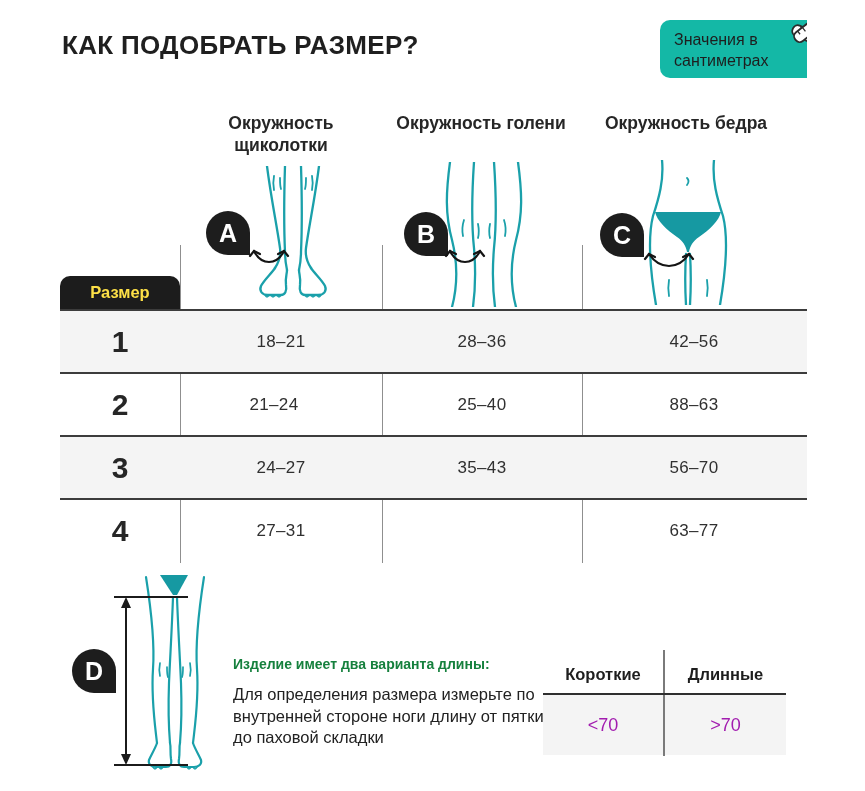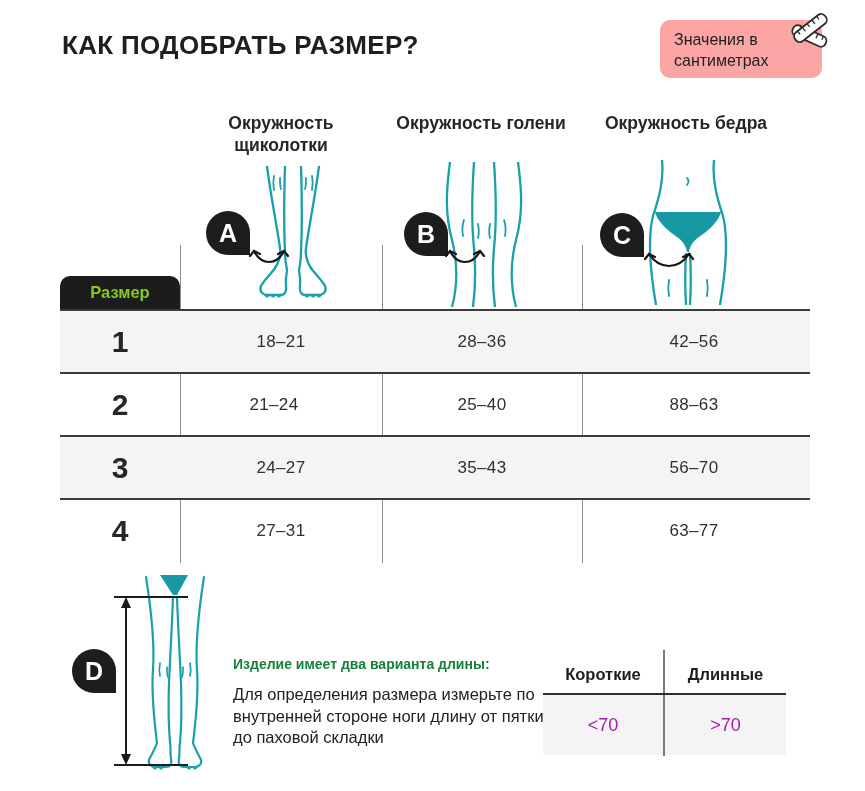--- a/index.html
+++ b/index.html
@@ -1,33 +1,33 @@
 <!DOCTYPE html>
 <html><head>
 <meta charset="utf-8">
 <style>
   html,body{margin:0;padding:0;background:#ffffff;}
   .page{
     position:relative;width:807px;height:791px;background:#ffffff;overflow:hidden;
-    font-family:"Liberation Sans", sans-serif;color:#222;padding-left:36px;
+    font-family:"Liberation Sans", sans-serif;color:#222;
   }
   .abs{position:absolute;}
   .page-title{font-size:26px;font-weight:bold;letter-spacing:.3px;color:#1f1f1f;white-space:nowrap;}
-  .units-badge{background:#fca5a5;border-radius:10px;}
+  .units-badge{background:#14b8a6;border-radius:10px;}
   .units-text{padding:9px 14px;font-size:16px;line-height:21px;color:#1e1e1e;}
   .col-title{font-size:17.5px;line-height:22px;font-weight:bold;text-align:center;color:#262626;}
   .marker{
     width:44px;height:44px;background:#1d1d1d;color:#fff;font-weight:bold;font-size:25px;
     text-align:center;line-height:44px;border-radius:50% 50% 0 50%;
   }
   .vline{width:1px;background:#8f8f8f;}
   .hline{height:2px;background:#3c3c3c;}
   .rowbg{background:#f4f4f4;}
   .size-corner{
-    width:120px;height:33px;background:#1c1c1c;color:#84cc16;font-weight:bold;font-size:16.5px;
+    width:120px;height:33px;background:#1c1c1c;color:#fde047;font-weight:bold;font-size:16.5px;
     text-align:center;line-height:33px;border-radius:10px 10px 0 0;
   }
   .size-num{width:120px;height:63px;line-height:63px;text-align:center;font-size:30px;font-weight:bold;color:#262626;}
   .cell{height:63px;line-height:63px;text-align:center;font-size:17px;color:#303030;letter-spacing:.3px;}
   .len-heading{font-size:14px;font-weight:bold;color:#15803d;white-space:nowrap;}
   .len-desc{font-size:16.5px;line-height:21.5px;color:#222;width:312px;}
   .mini-h{height:24px;line-height:24px;text-align:center;font-size:16.5px;font-weight:bold;color:#1e1e1e;}
   .mini-v{height:60px;line-height:60px;text-align:center;font-size:18px;color:#a21caf;}
   .mini-divider{width:2px;background:#7a7a7a;}
   .mini-hline{height:2px;background:#2f2f2f;}

